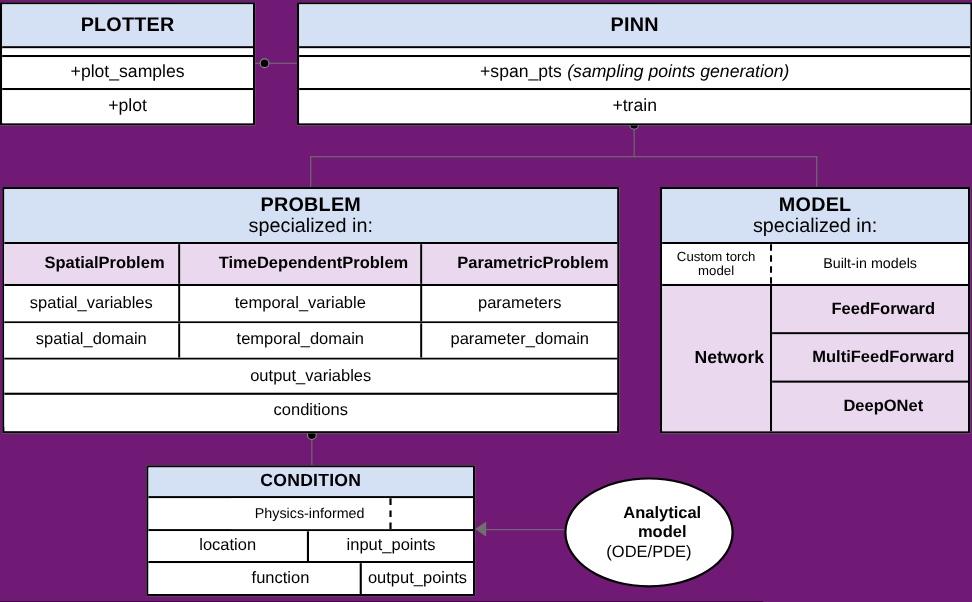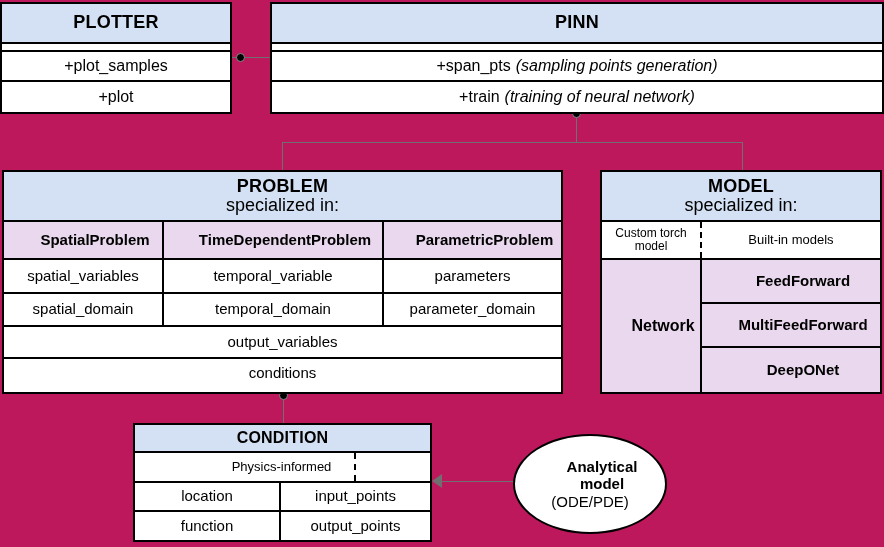--- a/index.html
+++ b/index.html
@@ -4,21 +4,21 @@
 <style>
   html, body {
     margin: 0;
     padding: 0;
     background: #000000;
   }
   #canvas {
     position: relative;
     width: 884px;
     height: 547px;
-    background: #be185d;
+    background: #701a75;
     font-family: "Liberation Sans", sans-serif;
     overflow: hidden;
   }
   .box {
     position: absolute;
     box-sizing: border-box;
     border: 2px solid #000000;
     background: #ffffff;
   }
   .hdr {
@@ -149,21 +149,20 @@
     <div class="hdr" style="height:40px;">
       <span class="t1">PINN</span>
     </div>
     <div class="rowline" style="height:8px;"></div>
     <div class="rowline method" style="height:30px;">
       <span>+span_pts</span>
       <span class="ital">(sampling points generation)</span>
     </div>
     <div class="rowline rowlast method" style="height:30px;">
       <span>+train</span>
-      <span class="ital">(training of neural network)</span>
     </div>
   </div>
 
   <div class="box" style="left:2px; top:170px; width:561px; height:224px;">
     <div class="hdr" style="height:50px;">
       <span class="t1">PROBLEM</span>
       <span class="t2">specialized in:</span>
     </div>
     <div class="rowline" style="height:38px; padding:0;">
       <div class="cell pink f15 bold vdiv" style="width:160px; height:100%;">SpatialProblem</div>
@@ -208,21 +207,21 @@
       <span class="t1" style="font-size:16px;">CONDITION</span>
     </div>
     <div class="rowline" style="height:30px; padding:0;">
       <div class="cell white f13 vdiv-dash" style="width:146px; height:100%;">Physics-informed</div>
     </div>
     <div class="rowline" style="height:29px; padding:0;">
       <div class="cell white f15 vdiv" style="width:146px; height:100%;">location</div>
       <div class="cell white f15" style="flex:1; height:100%;">input_points</div>
     </div>
     <div class="rowline rowlast" style="height:28px; padding:0;">
-      <div class="cell white f15 vdiv" style="width:146px; height:100%;">function</div>
+      <div class="cell white f15 vdiv" style="width:146px; height:100%;margin-left:48px;">function</div>
       <div class="cell white f15" style="flex:1; height:100%;">output_points</div>
     </div>
   </div>
 
   <div class="ellipse" style="left:513px; top:434px; width:150px; height:96px;">
     <span class="f15 bold">Analytical</span>
     <span class="f15 bold">model</span>
     <span class="f15">(ODE/PDE)</span>
   </div>
 

